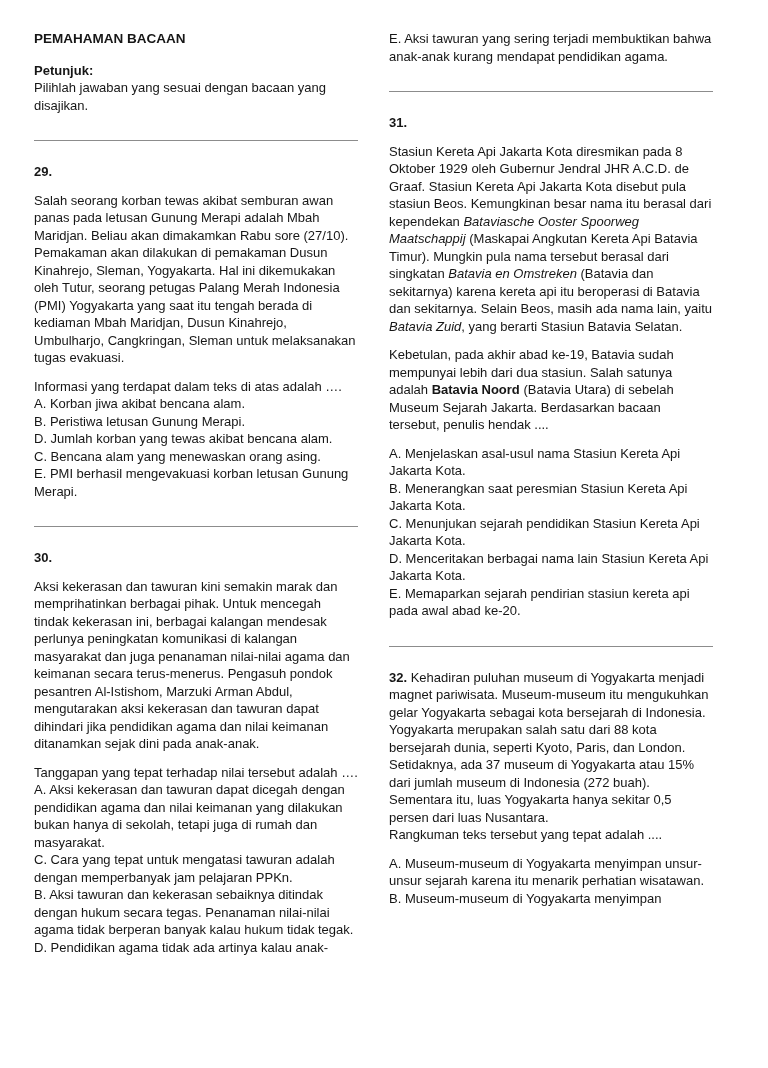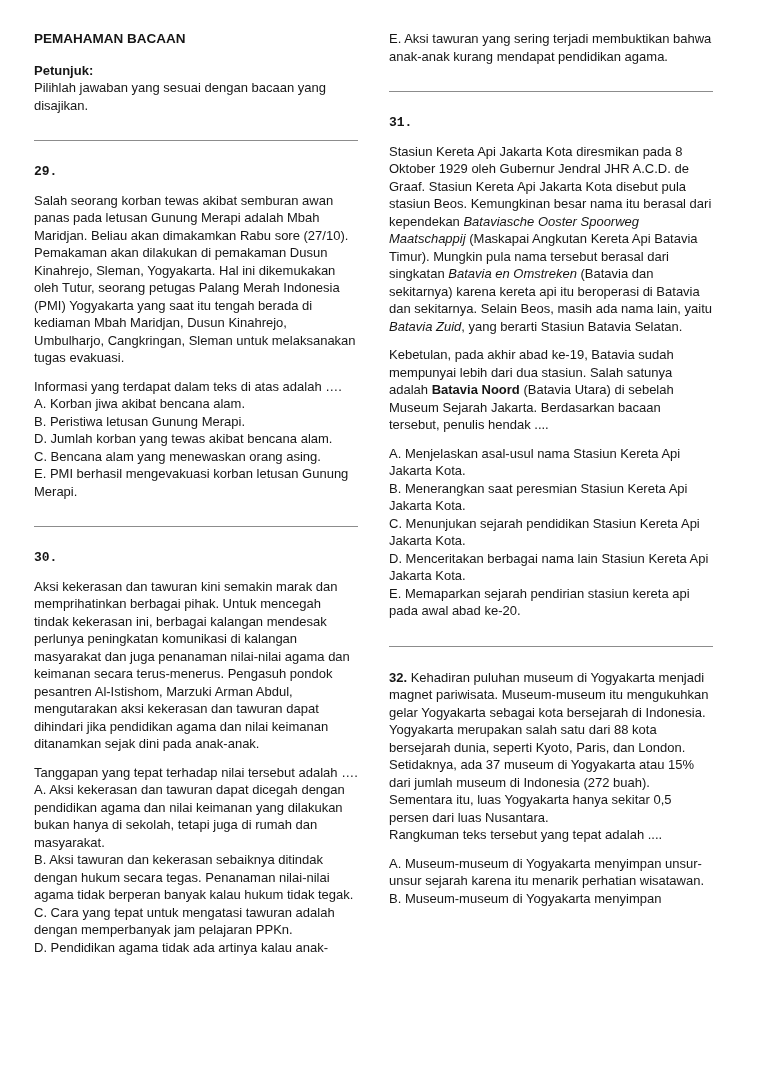--- a/index.html
+++ b/index.html
@@ -19,21 +19,21 @@
     padding: 30px 45px 0 34px;
   }
   .col { width: 324px; flex: 0 0 324px; }
   .title {
     font-size: 13.5px;
     font-weight: bold;
     margin-bottom: 14px;
   }
   .bold { font-weight: bold; }
   .para { margin-bottom: 11px; }
-  .qnum { font-weight: bold; margin-bottom: 11px; font-family: Liberation Mono, monospace; }
+  .qnum { font-weight: bold; margin-bottom: 11px; }
   .block { margin-bottom: 11px; }
   hr.divider {
     border: none;
     border-top: 1px solid #8c8c8c;
     margin: 26px 0 22px 0;
   }
   .seg-i { font-style: italic; }
   .seg-b { font-weight: bold; }
 </style>
 </head>
@@ -64,22 +64,22 @@
     </div>
 
     <hr class="divider">
 
     <div>
       <div class="qnum">30.</div>
       <div class="para">Aksi kekerasan dan tawuran kini semakin marak dan memprihatinkan berbagai pihak. Untuk mencegah tindak kekerasan ini, berbagai kalangan mendesak perlunya peningkatan komunikasi di kalangan masyarakat dan juga penanaman nilai-nilai agama dan keimanan secara terus-menerus. Pengasuh pondok pesantren Al-Istishom, Marzuki Arman Abdul, mengutarakan aksi kekerasan dan tawuran dapat dihindari jika pendidikan agama dan nilai keimanan ditanamkan sejak dini pada anak-anak.</div>
       <div class="block">
         <div>Tanggapan yang tepat terhadap nilai tersebut adalah ….</div>
         <div>A. Aksi kekerasan dan tawuran dapat dicegah dengan pendidikan agama dan nilai keimanan yang dilakukan bukan hanya di sekolah, tetapi juga di rumah dan masyarakat.</div>
+        <div>C. Cara yang tepat untuk mengatasi tawuran adalah dengan memperbanyak jam pelajaran PPKn.</div>
         <div>B. Aksi tawuran dan kekerasan sebaiknya ditindak dengan hukum secara tegas. Penanaman nilai-nilai agama tidak berperan banyak kalau hukum tidak tegak.</div>
-        <div>C. Cara yang tepat untuk mengatasi tawuran adalah dengan memperbanyak jam pelajaran PPKn.</div>
         <div>D. Pendidikan agama tidak ada artinya kalau anak-</div>
       </div>
     </div>
 
   </div>
 
   <div class="col">
 
     <div>
       <div>E. Aksi tawuran yang sering terjadi membuktikan bahwa anak-anak kurang mendapat pendidikan agama.</div>

